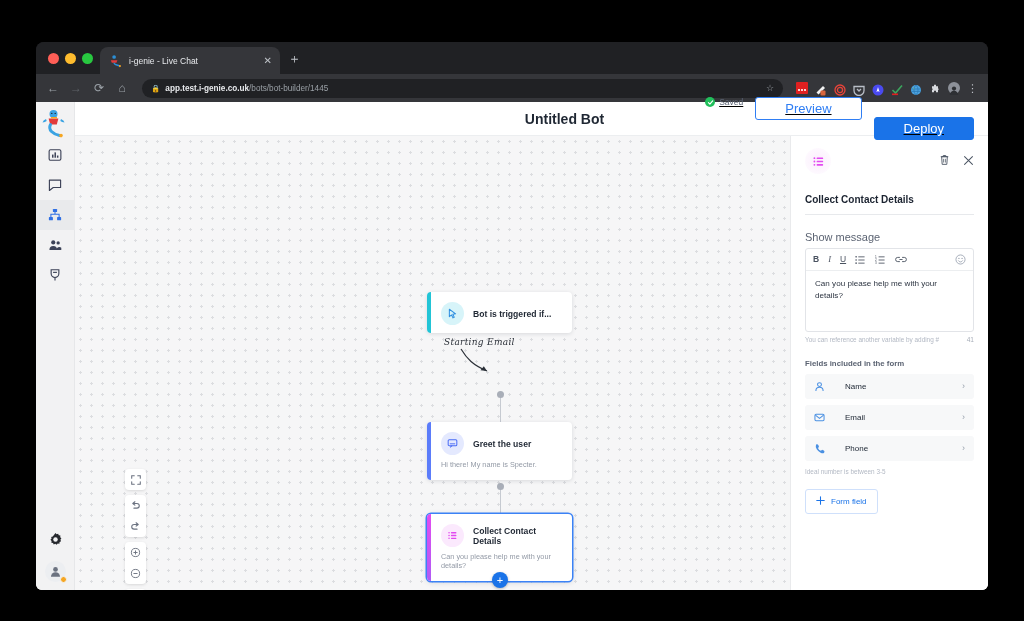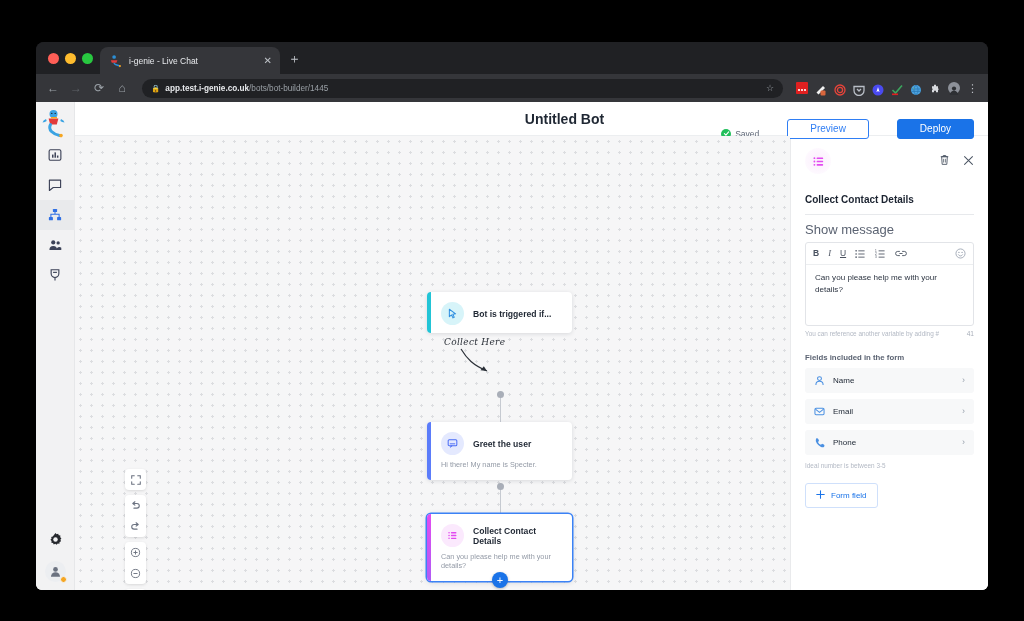--- a/index.html
+++ b/index.html
@@ -83,26 +83,26 @@
      border-radius:50%; background:#f5a623; border:1.5px solid #f2f2f3; }
 
   
   #canvas-col{ flex:1; display:flex; flex-direction:column; min-width:0; }
   #app-header{
     height:34px; background:#fff; border-bottom:1px solid #eceef0;
     display:flex; align-items:center; padding:0 14px; position:relative;
   }
   #page-title{ position:absolute; left:50%; transform:translateX(-50%);
      font-size:14px; font-weight:bold; color:#1f2733;margin-left:33px; }
-  #header-right{ margin-left:auto; display:flex; align-items:flex-end; gap:28px; }
+  #header-right{ margin-left:auto; display:flex; align-items:flex-start; gap:12px;text-decoration:underline; }
   #saved-chip{ display:flex; align-items:center; gap:4px; font-size:8.5px; color:#5c6575; }
   .check-circle{ width:10px; height:10px; border-radius:50%; background:#21bf5b;
      display:flex; align-items:center; justify-content:center; }
   .check-circle svg{ display:block; }
-  .btn{ font-size:10px; border-radius:3px; padding:4px 22px; line-height:1;
+  .btn{ font-size:13px; border-radius:3px; padding:4px 29px; line-height:1;
      white-space:nowrap; }
   .btn-outline{ border:1px solid #2f7ef4; color:#2f7ef4; background:#fff; }
   .btn-primary{ background:#1a73e8; color:#fff; border:1px solid #1a73e8;margin-top:20px; }
 
   #canvas-wrap{ flex:1; display:flex; min-height:0; }
   #canvas{
     flex:1; position:relative; min-width:0;
     background-color:#f6f6f7;
     background-image:radial-gradient(#dcdde0 1px, transparent 1.1px);
     background-size:11px 11px;
@@ -148,38 +148,38 @@
     padding:12px 14px 0 14px; overflow:hidden;
   }
   #panel-top{ display:flex; align-items:center; }
   #panel-badge{ width:26px; height:26px; border-radius:50%;
      background:radial-gradient(circle, #fbeefd 0%, #fdf7fe 60%, #fff 100%);
      display:flex; align-items:center; justify-content:center; }
   #panel-actions{ margin-left:auto; display:flex; align-items:center; gap:13px; color:#4b5563; }
   #panel-title{ font-size:10px; font-weight:bold; color:#1b2330; margin-top:20px; }
   #panel-rule{ height:1px; background:#e7e9ec; margin-top:9px; }
   #panel-desc{ font-size:7.4px; color:#8d95a3; line-height:1.5; margin-top:9px; }
-  .field-label{ font-size:13px; color:#5b6372; margin-top:7px; }
+  .field-label{ font-size:11px; color:#5b6372; margin-top:16px; }
 
   #editor{ border:1px solid #e2e4e8; border-radius:3px; margin-top:5px; height:84px;
      display:flex; flex-direction:column; overflow:hidden; }
   #editor-toolbar{ display:flex; align-items:center; gap:9px; padding:5px 7px;
      border-bottom:1px solid #eceef0; color:#4a5260; }
   .tb{ font-size:8.5px; line-height:1; display:flex; align-items:center; }
   #editor-emoji{ margin-left:auto; color:#9aa2b0; }
   #editor-body{ flex:1; padding:7px 9px; font-size:8.1px; color:#2c3441; line-height:1.45; }
   #editor-foot{ display:flex; align-items:flex-end; margin-top:4px; }
   #editor-hint{ font-size:6.4px; color:#b3b9c4; }
   #editor-count{ margin-left:auto; font-size:6.6px; color:#a8aeb9; }
 
   #fields-label{ font-size:7.8px; color:#5b6372; font-weight:bold; margin-top:16px; }
   .field-row{ display:flex; align-items:center; gap:8px; background:#f7f8f9;
      border-radius:3px; padding:7px 9px; margin-top:6px; color:#2f3a49; }
   .field-row .fico{ color:#4a90e2; display:flex; }
-  .field-row .fname{ font-size:8px; color:#222b38; }
+  .field-row .fname{ font-size:8px; color:#222b38;margin-left:12px; }
   .field-row .chev{ margin-left:auto; color:#97a0ad; font-size:9px; line-height:1; }
   #fields-hint{ font-size:6.4px; color:#b3b9c4; margin-top:7px; }
   #form-field-btn{ display:inline-flex; align-items:center; gap:6px;
      border:1px solid #cfe0fb; border-radius:3px; padding:6px 10px; margin-top:14px;
      color:#1a73e8; font-size:8px; }
 </style>
 </head>
 <body>
 
 <div id="browser-window">
@@ -366,21 +366,21 @@
           </span>
           <button class="btn btn-outline">Preview</button>
           <button class="btn btn-primary">Deploy</button>
         </div>
       </div>
 
       <div id="canvas-wrap">
 
         <div id="canvas">
 
-          <div id="starting-here">Collect Here</div>
+          <div id="starting-here">Starting Email</div>
           <svg style="position:absolute;left:382px;top:211px;" width="40" height="32">
             <path d="M4 2 C10 12, 16 18, 30 24" stroke="#2b3038" stroke-width="1.2" fill="none"></path>
             <path d="M30 24 L23.5 23.2 L26.8 19.2 Z" fill="#2b3038"></path>
           </svg>
 
           <div class="connector" style="left:425px;top:258px;height:32px;"></div>
           <div class="conn-dot" style="left:421.5px;top:255px;"></div>
           <div class="conn-dot" style="left:421.5px;top:286px;"></div>
 
           <div class="connector" style="left:425px;top:350px;height:32px;"></div>

